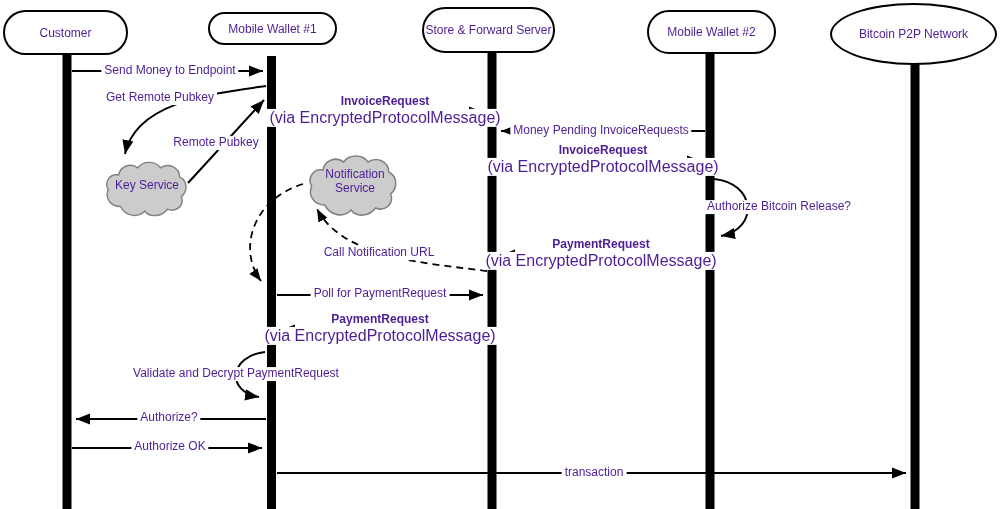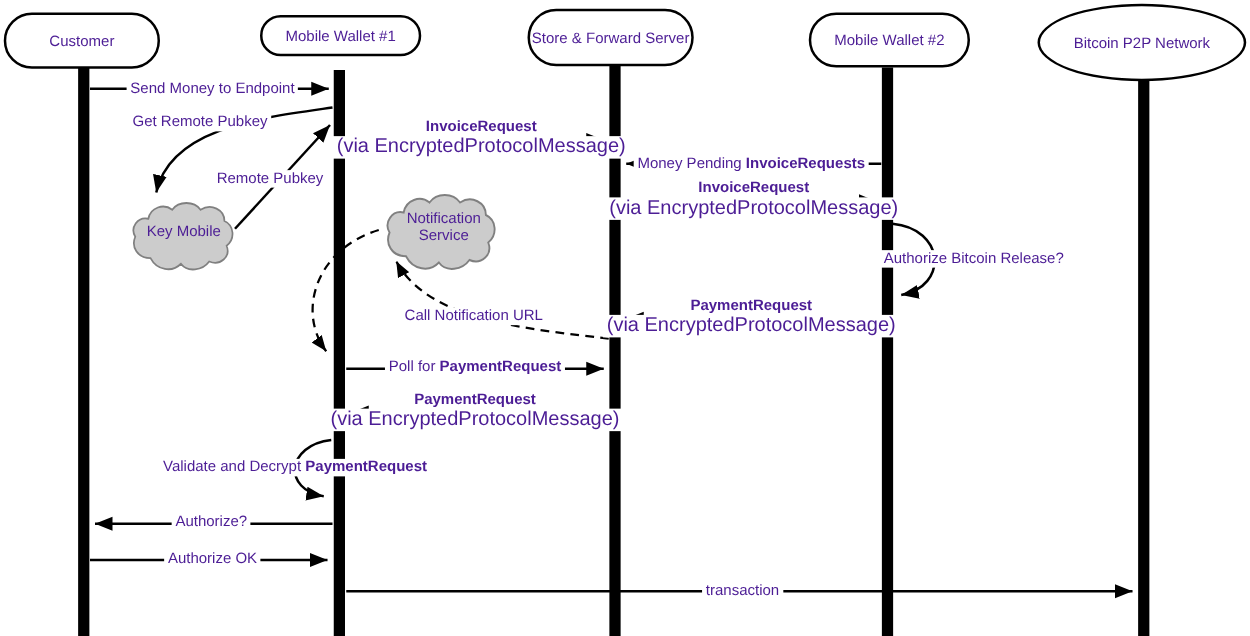--- a/index.html
+++ b/index.html
@@ -18,21 +18,21 @@
   .ellipse{border-radius:50%;}
   
   .msg{
     position:absolute;transform:translate(-50%,-50%);z-index:2;
     display:flex;flex-direction:column;align-items:center;
     font-size:12px;white-space:nowrap;text-align:center;line-height:1.15;
   }
   .msg .bg{background:#fff;padding:0 3px;}
   .msg .title{font-weight:bold;}
   .msg .sub{font-size:16px;}
-  .b{font-weight:bold;}
+  .b{font-weight:normal;}
   .on-cloud .bg{background:transparent;}
 </style>
 </head>
 <body>
 
 <div id="stage">
 
   <svg id="wires" width="1000" height="509" viewBox="0 0 1000 509">
     <defs>
       <marker id="arr" viewBox="0 0 10 8" refX="10" refY="4" markerWidth="7" markerHeight="6" orient="auto-start-reverse">
@@ -84,21 +84,21 @@
     <span>Store &amp; Forward Server</span>
   </div>
   <div class="head stadium" style="left:647px;top:10px;width:129px;height:44px;">
     <span>Mobile Wallet #2</span>
   </div>
   <div class="head ellipse" style="left:830px;top:3px;width:167px;height:62px;">
     <span>Bitcoin P2P Network</span>
   </div>
 
   <div class="msg on-cloud" style="left:147px;top:186px;">
-    <span class="bg">Key Mobile</span>
+    <span class="bg">Key Service</span>
   </div>
   <div class="msg on-cloud" style="left:355px;top:182px;text-align:center;">
     <span class="bg">Notification</span>
     <span class="bg">Service</span>
   </div>
 
   <div class="msg" style="left:170px;top:71px;">
     <span class="bg">Send Money to Endpoint</span>
   </div>
 

